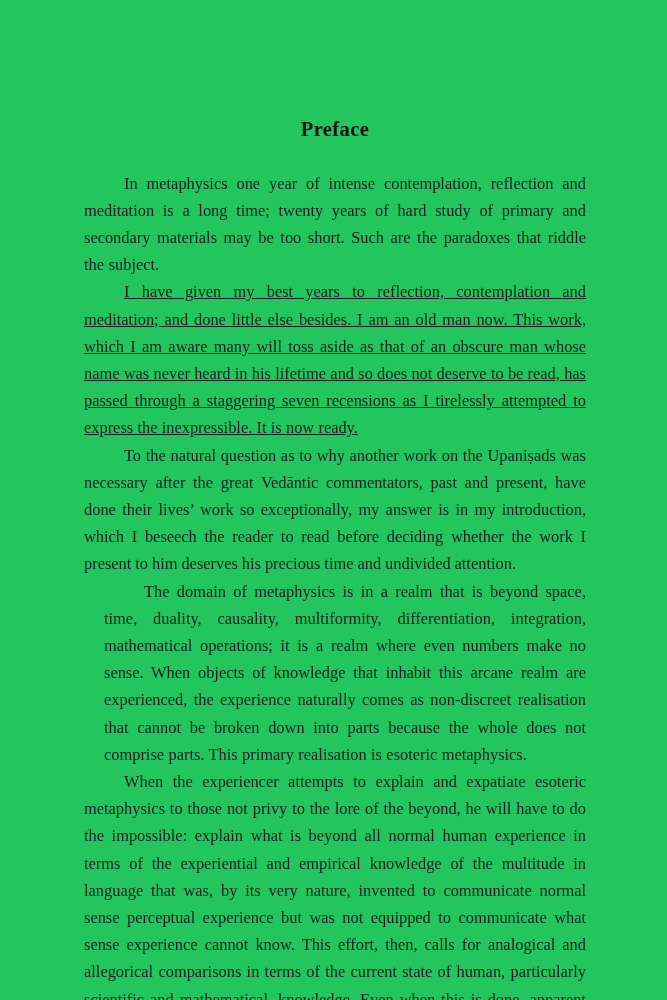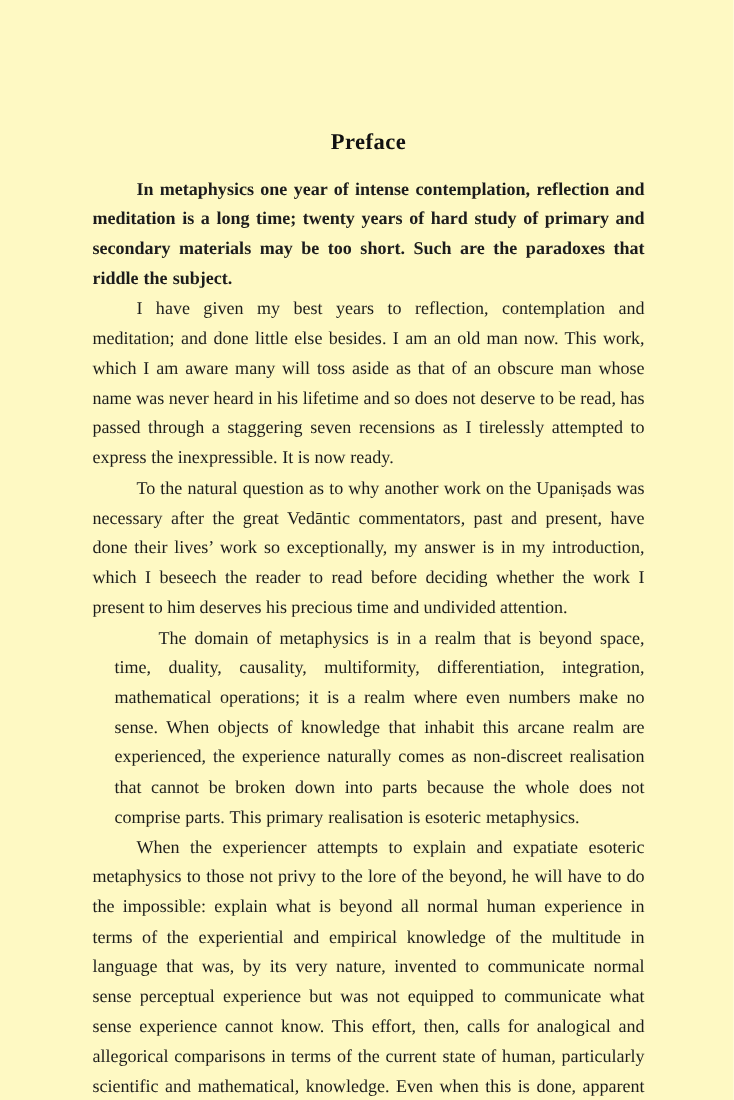--- a/index.html
+++ b/index.html
@@ -12,21 +12,21 @@
     background: #ffffff;
     font-family: "Liberation Serif", "DejaVu Serif", serif;
     color: #1a1a1a;
     overflow: hidden;
   }
 
   .page {
     position: relative;
     width: 667px;
     height: 1000px;
-    background: #fef9c3;
+    background: #22c55e;
     box-sizing: border-box;
   }
 
   .content {
     position: absolute;
     left: 84px;
     top: 0;
     width: 502px;
   }
 
@@ -49,27 +49,26 @@
     text-align: justify;
     text-justify: inter-word;
     text-indent: 40px;
     color: #1c1c1c;
     hyphens: none;
     -webkit-hyphens: none;
     word-spacing: 0.1px;
   }
 
   .body-text.first {
-    margin-top: 16px;
-    font-weight: bold;
+    margin-top: 28px;
   }
 
   
   .p1 { word-spacing: 0.55px; }
-  .p2 { word-spacing: 0.15px; }
+  .p2 { word-spacing: 0.15px; text-decoration: underline; }
   .p3 { word-spacing: -0.15px; }
   .p4 { word-spacing: 0.30px; margin-left: 20px; }
   .p5 { word-spacing: 0.05px; }
 </style>
 </head>
 <body>
 
 <div class="page">
   <div class="content">
 

